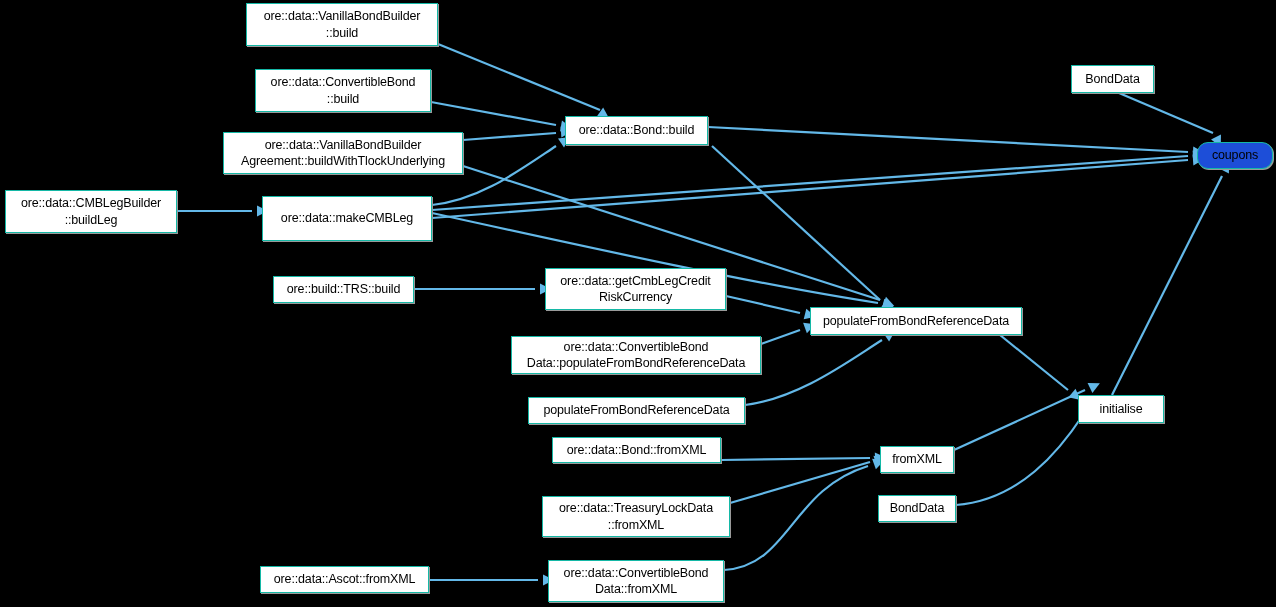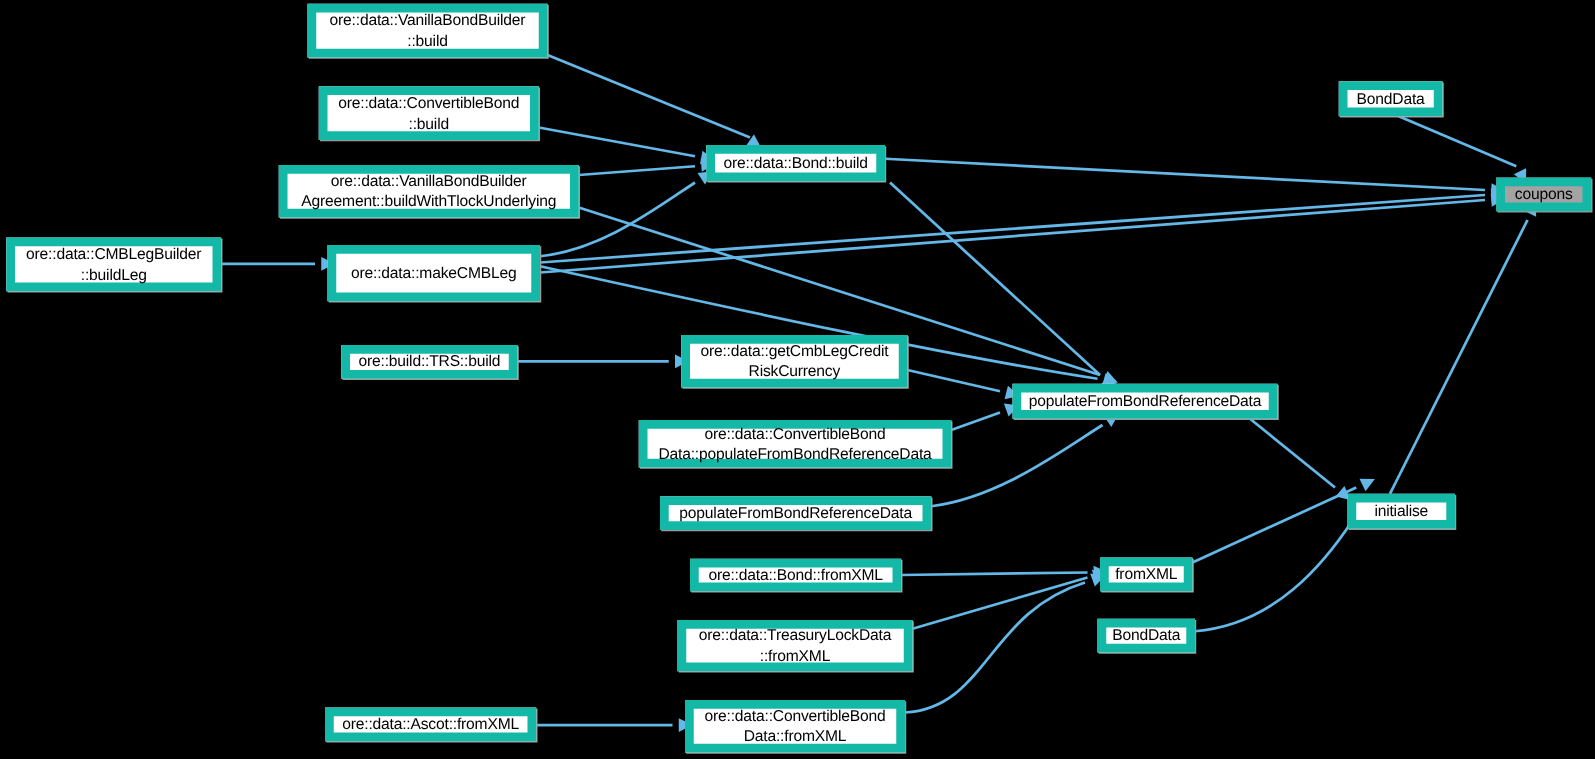--- a/index.html
+++ b/index.html
@@ -19,35 +19,36 @@
     position: absolute;
     left: 0;
     top: 0;
     width: 1276px;
     height: 607px;
   }
   .node {
     position: absolute;
     box-sizing: border-box;
     background: #ffffff;
-    border: 7px solid #14b8a6;
+    border: 1px solid #14b8a6;
     box-shadow: 1px 1px 0 0 #9a9a9a;
     display: flex;
     align-items: center;
     justify-content: center;
     text-align: center;
     color: #000000;
     font-size: 12.5px;
     line-height: 1.32;
     letter-spacing: -0.15px;
     white-space: pre-line;
     padding: 0 3px;
   }
   .node.highlight {
-    background: #a3a3a3;
+    background: #1d4ed8;
+    border-radius: 11px;
   }
 </style>
 </head>
 <body>
 
 <div id="canvas">
   <svg id="edges" viewBox="0 0 1276 607" xmlns="http://www.w3.org/2000/svg">
       <path d="M 438,44 L 600,110" stroke="#63b8e8" stroke-width="2.2" fill="none"></path>
       <polygon points="0,-5.5 11,0 0,5.5" fill="#63b8e8" transform="translate(600,112) rotate(35)"></polygon>
       <path d="M 431,102 L 556,125" stroke="#63b8e8" stroke-width="2.2" fill="none"></path>
@@ -111,21 +112,21 @@
       <div class="node" style="left: 1071px; top: 65px; width: 83px; height: 28px;"><span>BondData</span></div>
       <div class="node highlight" style="left: 1197px; top: 142px; width: 76px; height: 27px;"><span>coupons</span></div>
       <div class="node" style="left: 273px; top: 276px; width: 141px; height: 27px;"><span>ore::build::TRS::build</span></div>
       <div class="node" style="left: 545px; top: 268px; width: 181px; height: 42px;"><span>ore::data::getCmbLegCredit
 RiskCurrency</span></div>
       <div class="node" style="left: 511px; top: 336px; width: 250px; height: 38px;"><span>ore::data::ConvertibleBond
 Data::populateFromBondReferenceData</span></div>
       <div class="node" style="left: 528px; top: 397px; width: 217px; height: 27px;"><span>populateFromBondReferenceData</span></div>
       <div class="node" style="left: 810px; top: 307px; width: 212px; height: 28px;"><span>populateFromBondReferenceData</span></div>
       <div class="node" style="left: 1078px; top: 395px; width: 86px; height: 28px;"><span>initialise</span></div>
-      <div class="node" style="left: 552px; top: 447px; width: 169px; height: 26px;"><span>ore::data::Bond::fromXML</span></div>
+      <div class="node" style="left: 552px; top: 437px; width: 169px; height: 26px;"><span>ore::data::Bond::fromXML</span></div>
       <div class="node" style="left: 880px; top: 446px; width: 74px; height: 27px;"><span>fromXML</span></div>
       <div class="node" style="left: 542px; top: 496px; width: 188px; height: 41px;"><span>ore::data::TreasuryLockData
 ::fromXML</span></div>
       <div class="node" style="left: 878px; top: 495px; width: 78px; height: 27px;"><span>BondData</span></div>
       <div class="node" style="left: 260px; top: 566px; width: 169px; height: 27px;"><span>ore::data::Ascot::fromXML</span></div>
       <div class="node" style="left: 548px; top: 560px; width: 176px; height: 42px;"><span>ore::data::ConvertibleBond
 Data::fromXML</span></div>
     </div>
 </div>
 

